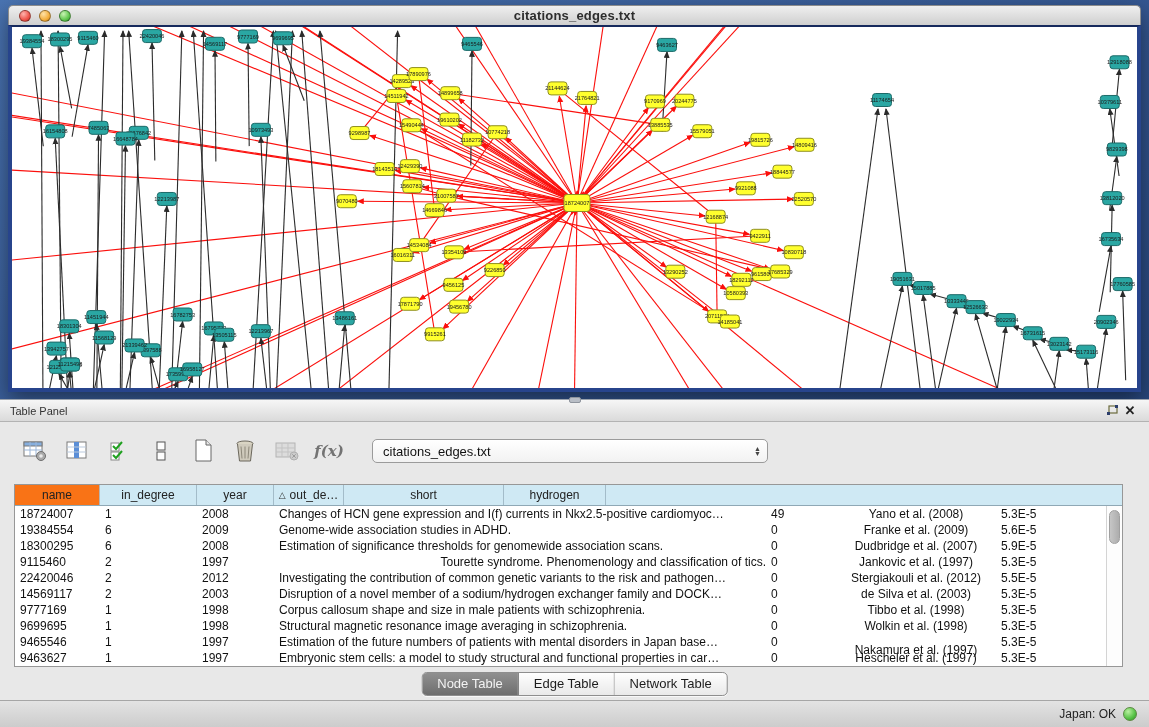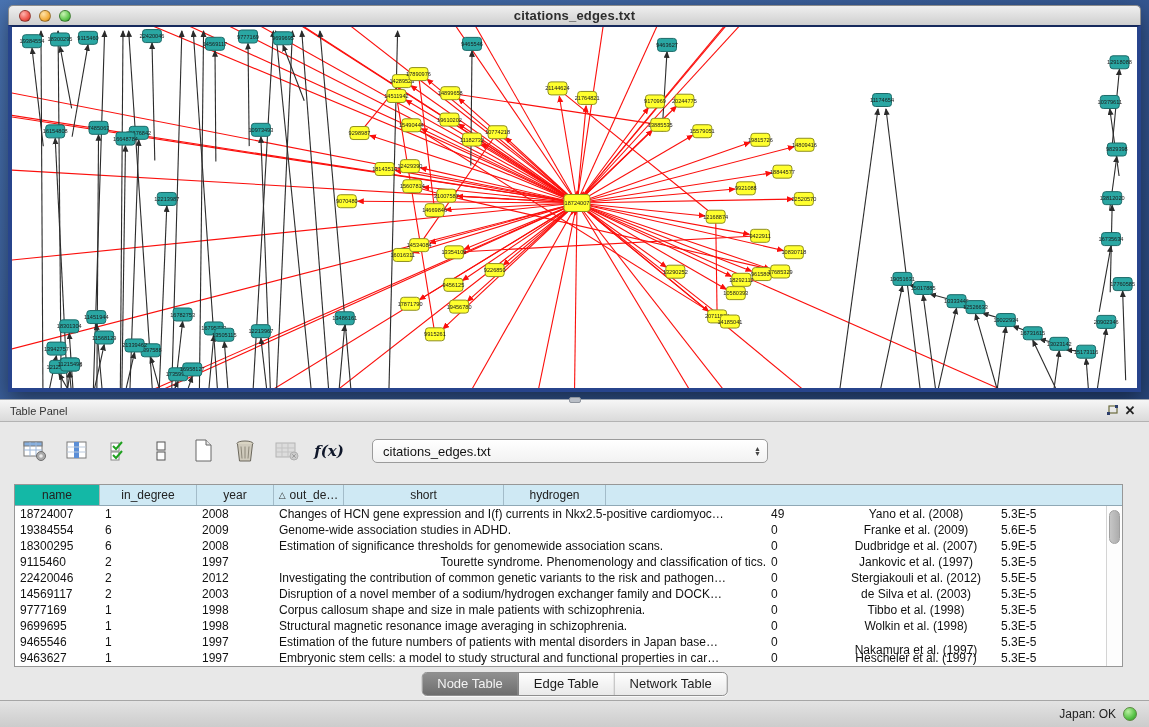--- a/index.html
+++ b/index.html
@@ -33,34 +33,34 @@
   .panel-header { height:22px; background:linear-gradient(#f6f6f6,#dadada);
     border-bottom:1px solid #b3b3b3; display:flex; align-items:center; padding:0 10px; }
   .panel-title { font-size:11px; color:#333; }
   .panel-header .spacer { flex:1; }
   .ph-btn { width:18px; height:16px; display:flex; align-items:center; justify-content:center;
     cursor:default; }
   .close-x { font-size:13px; font-weight:bold; color:#222; line-height:1; }
 
   .toolbar { display:flex; align-items:center; gap:12px; padding:12px 0 0 20px; height:46px; }
   .tool { width:30px; height:26px; display:flex; align-items:center; justify-content:center; }
-  .fx { font:italic bold 15px "DejaVu Serif", serif; color:#0f172a; }
+  .fx { font:italic bold 15px "DejaVu Serif", serif; color:#737373; }
   .dropdown { margin-left:16px; width:396px; height:24px; background:linear-gradient(#ffffff,#f2f2f2);
     border:1px solid #9b9b9b; border-radius:5px; display:flex; align-items:center;
     padding:0 6px 0 10px; box-shadow:inset 0 1px 0 #fff; }
   .dropdown .val { flex:1; font-size:13px; color:#111; }
   .stepper { display:flex; flex-direction:column; align-items:center; line-height:5px;
     font-size:7px; color:#444; }
 
   .tablebox { position:absolute; left:14px; top:84px; width:1109px; height:183px;
     background:#fff; border:1px solid #979797; }
   .thead { display:flex; height:21px; background:#cfe9f4; border-bottom:1px solid #8fa8b5; }
   .th { display:flex; align-items:center; justify-content:center; font-size:12px; color:#222;
     border-right:1px solid #a3bcc9; height:100%; overflow:hidden; white-space:nowrap; }
-  .th-name { background:#14b8a6; border-right:1px solid #b5b5b5; }
+  .th-name { background:#f97316; border-right:1px solid #b5b5b5; }
   .sort { font-size:9px; margin-right:4px; color:#333; }
   .tbody { position:absolute; left:0; top:21px; right:16px; bottom:0; overflow:hidden; }
   .tr { display:flex; height:16px; align-items:center; }
   .td { font-size:12px; color:#111; padding-left:5px; overflow:hidden; white-space:nowrap; }
   .td.center { text-align:center; padding-left:0; }
   .vscroll { position:absolute; top:21px; right:0; bottom:0; width:16px; background:#fdfdfd;
     border-left:1px solid #d4d4d4; }
   .thumb { position:absolute; top:4px; left:2px; width:11px; height:34px; border-radius:6px;
     background:linear-gradient(90deg,#c6c6c6,#adadad); border:1px solid #a0a0a0; }
 

